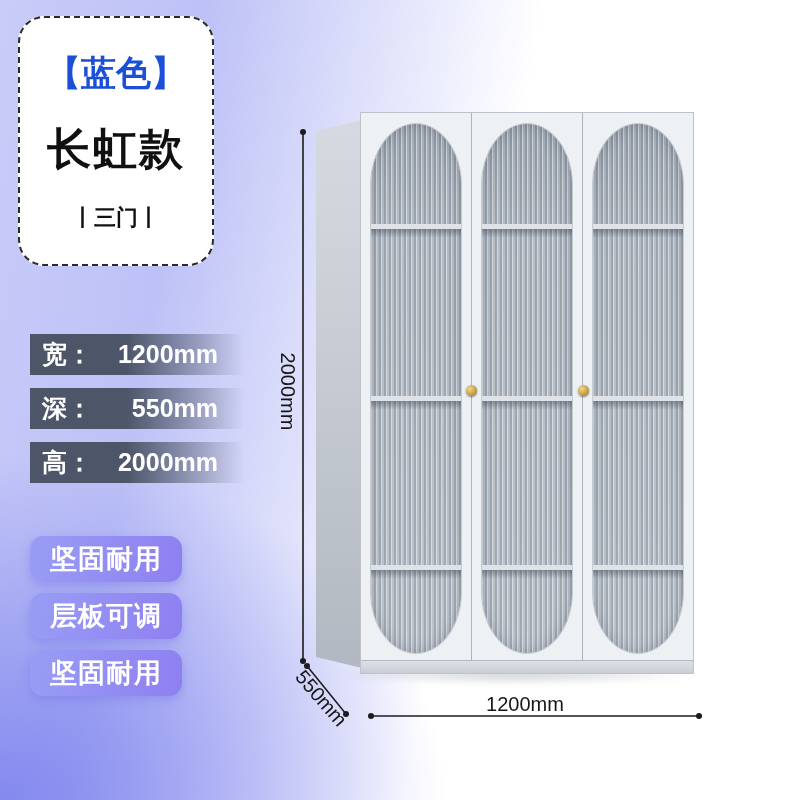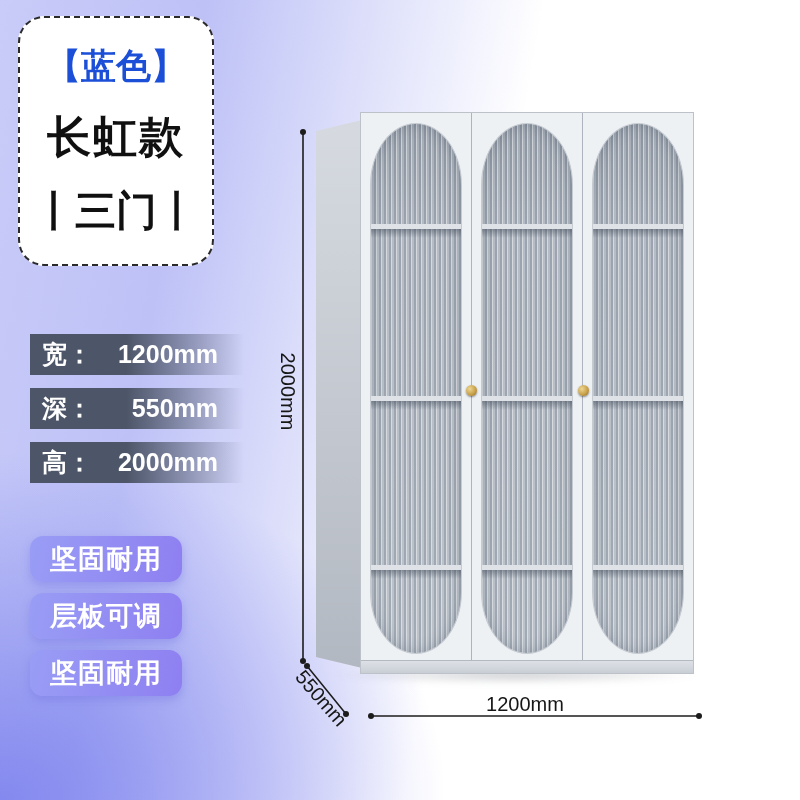--- a/index.html
+++ b/index.html
@@ -13,21 +13,21 @@
 
   
   .title-card{
     position:absolute;left:18px;top:16px;width:196px;height:250px;
     background:#ffffff;border:2px dashed #2a2a2a;border-radius:26px;
     box-sizing:border-box;display:flex;flex-direction:column;
     align-items:center;justify-content:space-evenly;padding:8px 0;
   }
   .title-card .color-tag{color:var(--accent-blue,#1b4fd8);font-size:35px;font-weight:bold;}
   .title-card .model{font-size:44px;font-weight:bold;color:#101010;letter-spacing:2px;}
-  .title-card .doors{font-size:41px;font-weight:bold;color:#101010;font-family:Liberation Mono, monospace;}
+  .title-card .doors{font-size:22px;font-weight:bold;color:#101010;font-family:Liberation Mono, monospace;}
 
   
   .specs{position:absolute;left:30px;top:334px;display:flex;flex-direction:column;gap:13px;}
   .spec-row{
     width:214px;height:41px;display:flex;align-items:center;
     padding-left:12px;box-sizing:border-box;color:#ffffff;
     font-size:25px;font-weight:bold;
     background:linear-gradient(90deg,var(--spec-bar,#4d5668) 0%,var(--spec-bar,#4d5668) 45%,rgba(77,86,104,0) 100%);
   }
   .spec-row .value{flex:1;text-align:right;padding-right:26px;}

